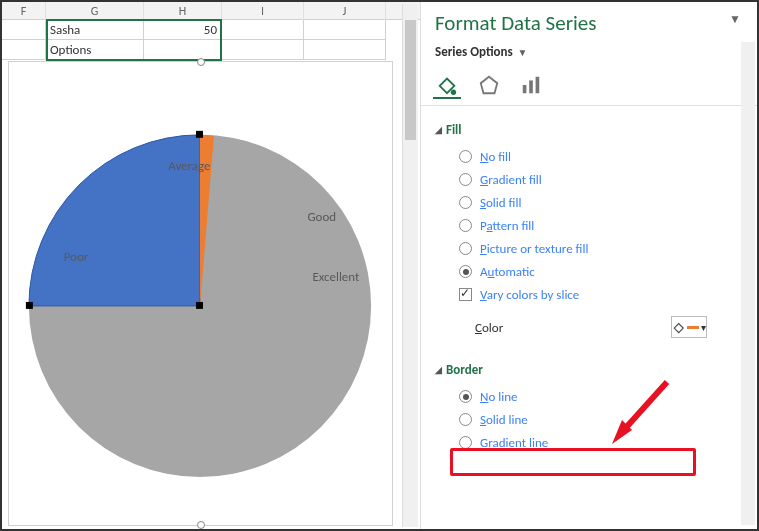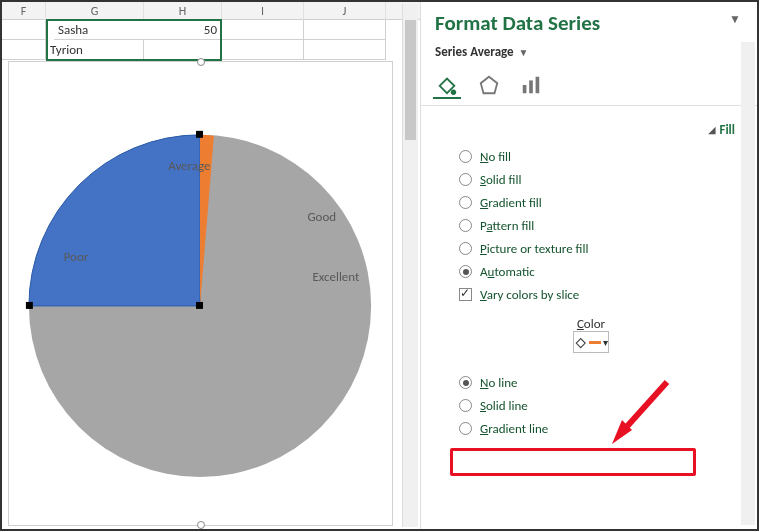--- a/index.html
+++ b/index.html
@@ -87,21 +87,21 @@
     border-left: 1px solid #ddd;
   }
   .right-scroll {
     position: absolute; right: 2px; top: 40px; bottom: 4px; width: 14px;
     background: #f0f0f0;
   }
   .pane-title {
     color: #217346;
     font-size: 21px;
     padding: 8px 14px 4px 14px;
-    font-weight: 700;
+    font-weight: 400;
     position: relative;
   }
   .pane-title .expand {
     position: absolute; right: 16px; top: 10px;
     font-size: 12px; color: #666;
   }
   .series-options {
     padding: 4px 14px 10px 14px;
     font-weight: bold;
     color: #333;
@@ -112,33 +112,33 @@
     padding: 2px 14px 6px 12px;
     display: flex; gap: 14px;
     border-bottom: 1px solid #e0e0e0;
     margin-bottom: 4px;
   }
   .tabicon {
     width: 28px; height: 28px;
     display: flex; align-items: center; justify-content: center;
   }
   .tabicon.active { border-bottom: 2px solid #217346; }
-  .section { padding: 6px 22px 4px 22px; text-align: right; }
+  .section { padding: 6px 22px 4px 22px; }
   .section-head {
     color: #217346; font-weight: 600; font-size: 13px;
     margin: 6px 0 8px -8px;
   }
   .section-head::before {
     content: "◢"; font-size: 9px; color: #555; margin-right: 4px;
     display: inline-block; transform: translateY(-1px);
   }
   .radio-row, .check-row {
     display: flex; align-items: center;
     padding: 4px 0 4px 16px;
-    font-size: 13px; color: #14532d;
+    font-size: 13px; color: #3b82f6;
   }
   .radio-row .u, .check-row .u, .color-row .u { text-decoration: underline; }
   .radio {
     width: 13px; height: 13px; border: 1px solid #888; border-radius: 50%;
     margin-right: 8px; position: relative; flex-shrink: 0;
   }
   .radio.on::after {
     content: ""; position: absolute; left: 2.5px; top: 2.5px;
     width: 6px; height: 6px; background: #555; border-radius: 50%;
   }
@@ -147,21 +147,20 @@
     margin-right: 8px; position: relative; flex-shrink: 0; background:#fff;
   }
   .checkbox.on::after {
     content: "✓"; position: absolute; left: 0; top: -3px;
     font-size: 12px; color: #333;
   }
   .color-row {
     display: flex; align-items: center; justify-content: space-between;
     padding: 10px 28px 8px 32px;
     font-size: 13px;
-    flex-direction: column;
   }
   .color-btn {
     width: 36px; height: 22px; border: 1px solid #bbb;
     display: flex; align-items: center; justify-content: center;
     gap: 2px; font-size: 10px;
   }
   .paint-bucket {
     position: relative;
   }
   .red-highlight {
@@ -183,27 +182,27 @@
   <div class="sheet">
     <div class="colheads">
       <div class="colhead" style="left:0;width:44px">F</div>
       <div class="colhead" style="left:44px;width:98px">G</div>
       <div class="colhead" style="left:142px;width:78px">H</div>
       <div class="colhead" style="left:220px;width:82px">I</div>
       <div class="colhead" style="left:302px;width:82px">J</div>
     </div>
     <div class="gridcells">
       <div class="cell" style="left:0;top:0;width:44px"></div>
-      <div class="cell" style="left:52px;top:0;width:98px">Sasha</div>
+      <div class="cell" style="left:44px;top:0;width:98px">Sasha</div>
       <div class="cell r" style="left:142px;top:0;width:78px">50</div>
       <div class="cell" style="left:220px;top:0;width:82px"></div>
       <div class="cell" style="left:302px;top:0;width:82px"></div>
 
       <div class="cell" style="left:0;top:20px;width:44px"></div>
-      <div class="cell" style="left:44px;top:20px;width:98px">Tyrion</div>
+      <div class="cell" style="left:44px;top:20px;width:98px">Options</div>
       <div class="cell r" style="left:142px;top:36px;width:78px">95</div>
       <div class="cell" style="left:220px;top:20px;width:82px"></div>
       <div class="cell" style="left:302px;top:20px;width:82px"></div>
 
       <div class="selection-border" style="left:44px;top:-1px;width:176px;height:42px"></div>
     </div>
   </div>
 
   <div class="chart-container">
     <div class="sel-handle" style="left:50%;top:-4px;margin-left:-4px"></div>
@@ -233,21 +232,21 @@
     <div class="scrollbar-thumb"></div>
   </div>
 </div>
 
 <div class="right-pane">
   <div class="pane-title">
     <span>Format Data Series</span>
     <span class="expand">▼</span>
   </div>
   <div class="series-options">
-    <span>Series Average</span>
+    <span>Series Options</span>
     <span class="dd">▼</span>
   </div>
 
   <div class="tabicons">
     <div class="tabicon active" title="Fill &amp; Line">
       <svg width="22" height="22" viewBox="0 0 24 24">
           <path d="M4 14 L12 6 L20 14 L12 22 Z" fill="none" stroke="#217346" stroke-width="2"></path>
           <path d="M19 18 a3 3 0 1 0 0.1 0" fill="#217346"></path>
         </svg>
     </div>
@@ -266,25 +265,25 @@
   </div>
 
   <div class="section">
     <div class="section-head">Fill</div>
     <div class="radio-row">
         <span class="radio"></span>
         <span><span class="u">N</span>o fill</span>
       </div>
     <div class="radio-row">
         <span class="radio"></span>
+        <span><span class="u">G</span>radient fill</span>
+      </div>
+    <div class="radio-row">
+        <span class="radio"></span>
         <span><span class="u">S</span>olid fill</span>
-      </div>
-    <div class="radio-row">
-        <span class="radio"></span>
-        <span><span class="u">G</span>radient fill</span>
       </div>
     <div class="radio-row">
         <span class="radio"></span>
         <span>P<span class="u">a</span>ttern fill</span>
       </div>
     <div class="radio-row">
         <span class="radio"></span>
         <span><span class="u">P</span>icture or texture fill</span>
       </div>
     <div class="radio-row">
@@ -301,20 +300,21 @@
         <svg width="14" height="14" viewBox="0 0 24 24" class="paint-bucket">
             <path d="M4 14 L12 6 L20 14 L12 22 Z" fill="none" stroke="#444" stroke-width="2"></path>
           </svg>
         <span style="border-bottom:3px solid #ed7d31;width:12px;display:inline-block"></span>
         <span>▾</span>
       </span>
     </div>
   </div>
 
   <div class="section">
+    <div class="section-head">Border</div>
     <div class="radio-row">
         <span class="radio on"></span>
         <span><span class="u">N</span>o line</span>
       </div>
     <div class="radio-row">
         <span class="radio"></span>
         <span><span class="u">S</span>olid line</span>
       </div>
     <div class="radio-row">
         <span class="radio"></span>

